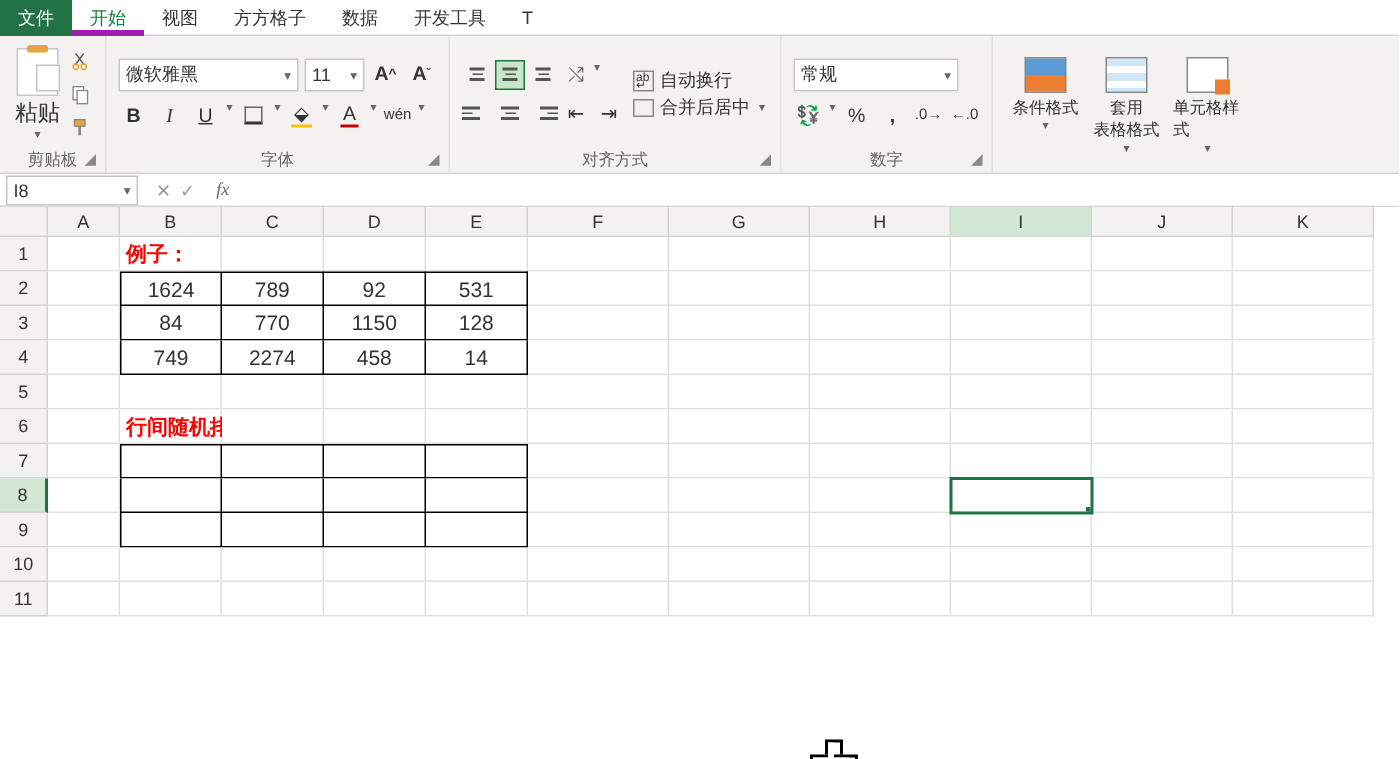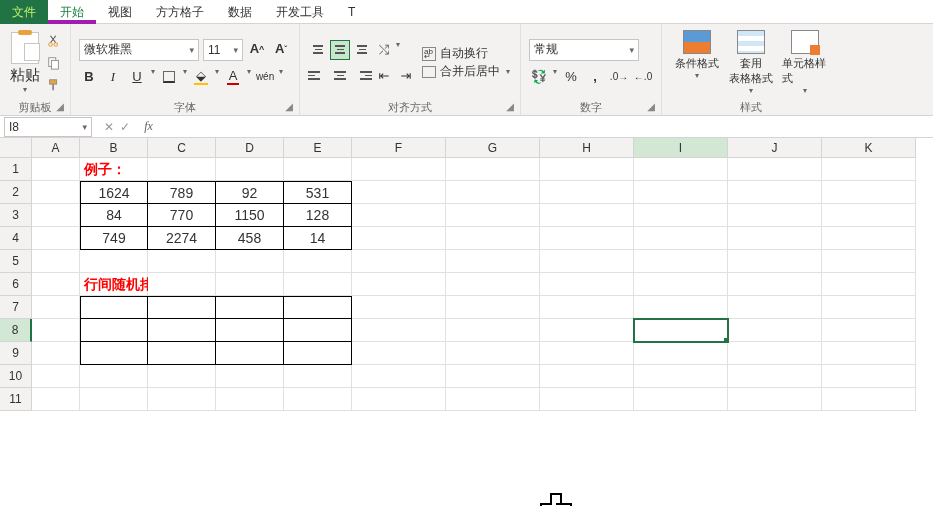--- a/index.html
+++ b/index.html
@@ -1,21 +1,21 @@
 <!DOCTYPE html>
 <html><head>
 <meta charset="utf-8">
 <style>
 * { box-sizing: border-box; margin: 0; padding: 0; font-family: "Microsoft YaHei", "微软雅黑", sans-serif; }
 body { width: 933px; height: 506px; background: #fff; overflow: hidden; font-size: 12px; color: #333; }
 
 
 .tabs { height: 24px; background: #fff; display: flex; align-items: center; border-bottom: 1px solid #d4d4d4; }
 .tab { padding: 0 12px; height: 24px; line-height: 24px; font-size: 12px; color: #333; cursor: pointer; }
-.tab.file { background: #217346; color: #bef264; padding-left: 12px; }
+.tab.file { background: #217346; color: #ffffff; padding-left: 12px; }
 .tab.active { color: #15803d; border-bottom: 4px solid #a21caf; }
 .tab .bulb { margin-right: 4px; }
 
 
 .ribbon { height: 92px; background: #f3f2f1; display: flex; border-bottom: 1px solid #d4d4d4; }
 .group { display: flex; flex-direction: column; border-right: 1px solid #e1dfdd; padding: 2px 6px 0 6px; position: relative; }
 .group-body { flex: 1; display: flex; align-items: center; }
 .group-label { height: 16px; line-height: 16px; font-size: 11px; color: #666; text-align: center; position: relative; }
 .group-label .launcher { position: absolute; right: 0; bottom: 0; font-size: 10px; color: #888; cursor: pointer; }
 
@@ -285,21 +285,20 @@
 表格格式</span>
             <span style="font-size:8px;color:#666;">▾</span>
           </div>
         <div class="style-btn">
             <div class="style-ico cell-ico"></div>
             <span>单元格样式</span>
             <span style="font-size:8px;color:#666;">▾</span>
           </div>
       </div>
     </div>
-    <div class="group-label"><span>样式</span></div>
   </div>
 </div>
 
 <div class="fxbar">
   <div class="namebox">
       <span>I8</span>
       <span class="caret">▾</span>
     </div>
   <div class="fx-btns">
     <span>✕</span>

